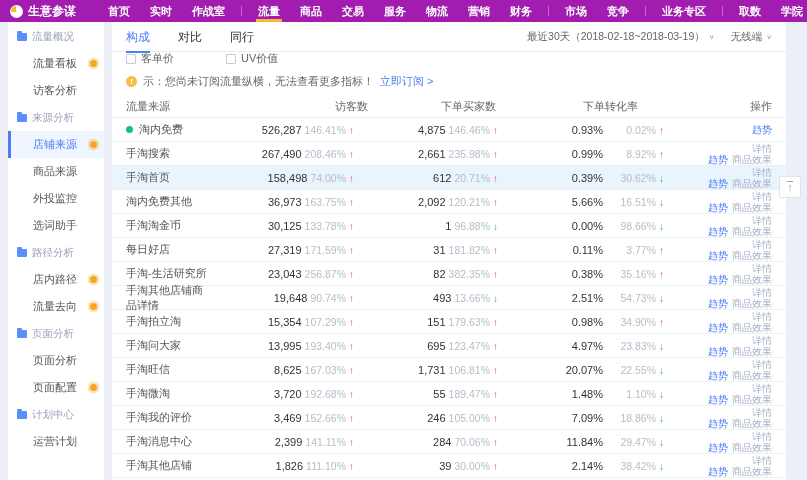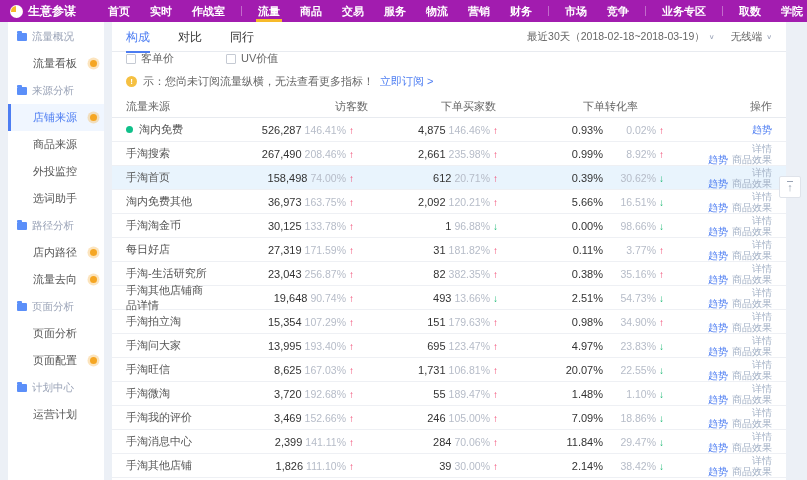--- a/index.html
+++ b/index.html
@@ -110,20 +110,21 @@
 
   <div class="body">
 
     <div class="sidebar">
       <div>
           <div class="side-section">
             <span class="folder"></span>
             <span>流量概况</span>
           </div>
           <div class="side-item"><span>流量看板</span><span class="dot"></span></div>
+          <div class="side-item"><span>访客分析</span></div>
           <div class="side-section">
             <span class="folder"></span>
             <span>来源分析</span>
           </div>
           <div class="side-item active"><span>店铺来源</span><span class="dot"></span></div>
           <div class="side-item"><span>商品来源</span></div>
           <div class="side-item"><span>外投监控</span></div>
           <div class="side-item"><span>选词助手</span></div>
           <div class="side-section">
             <span class="folder"></span>

